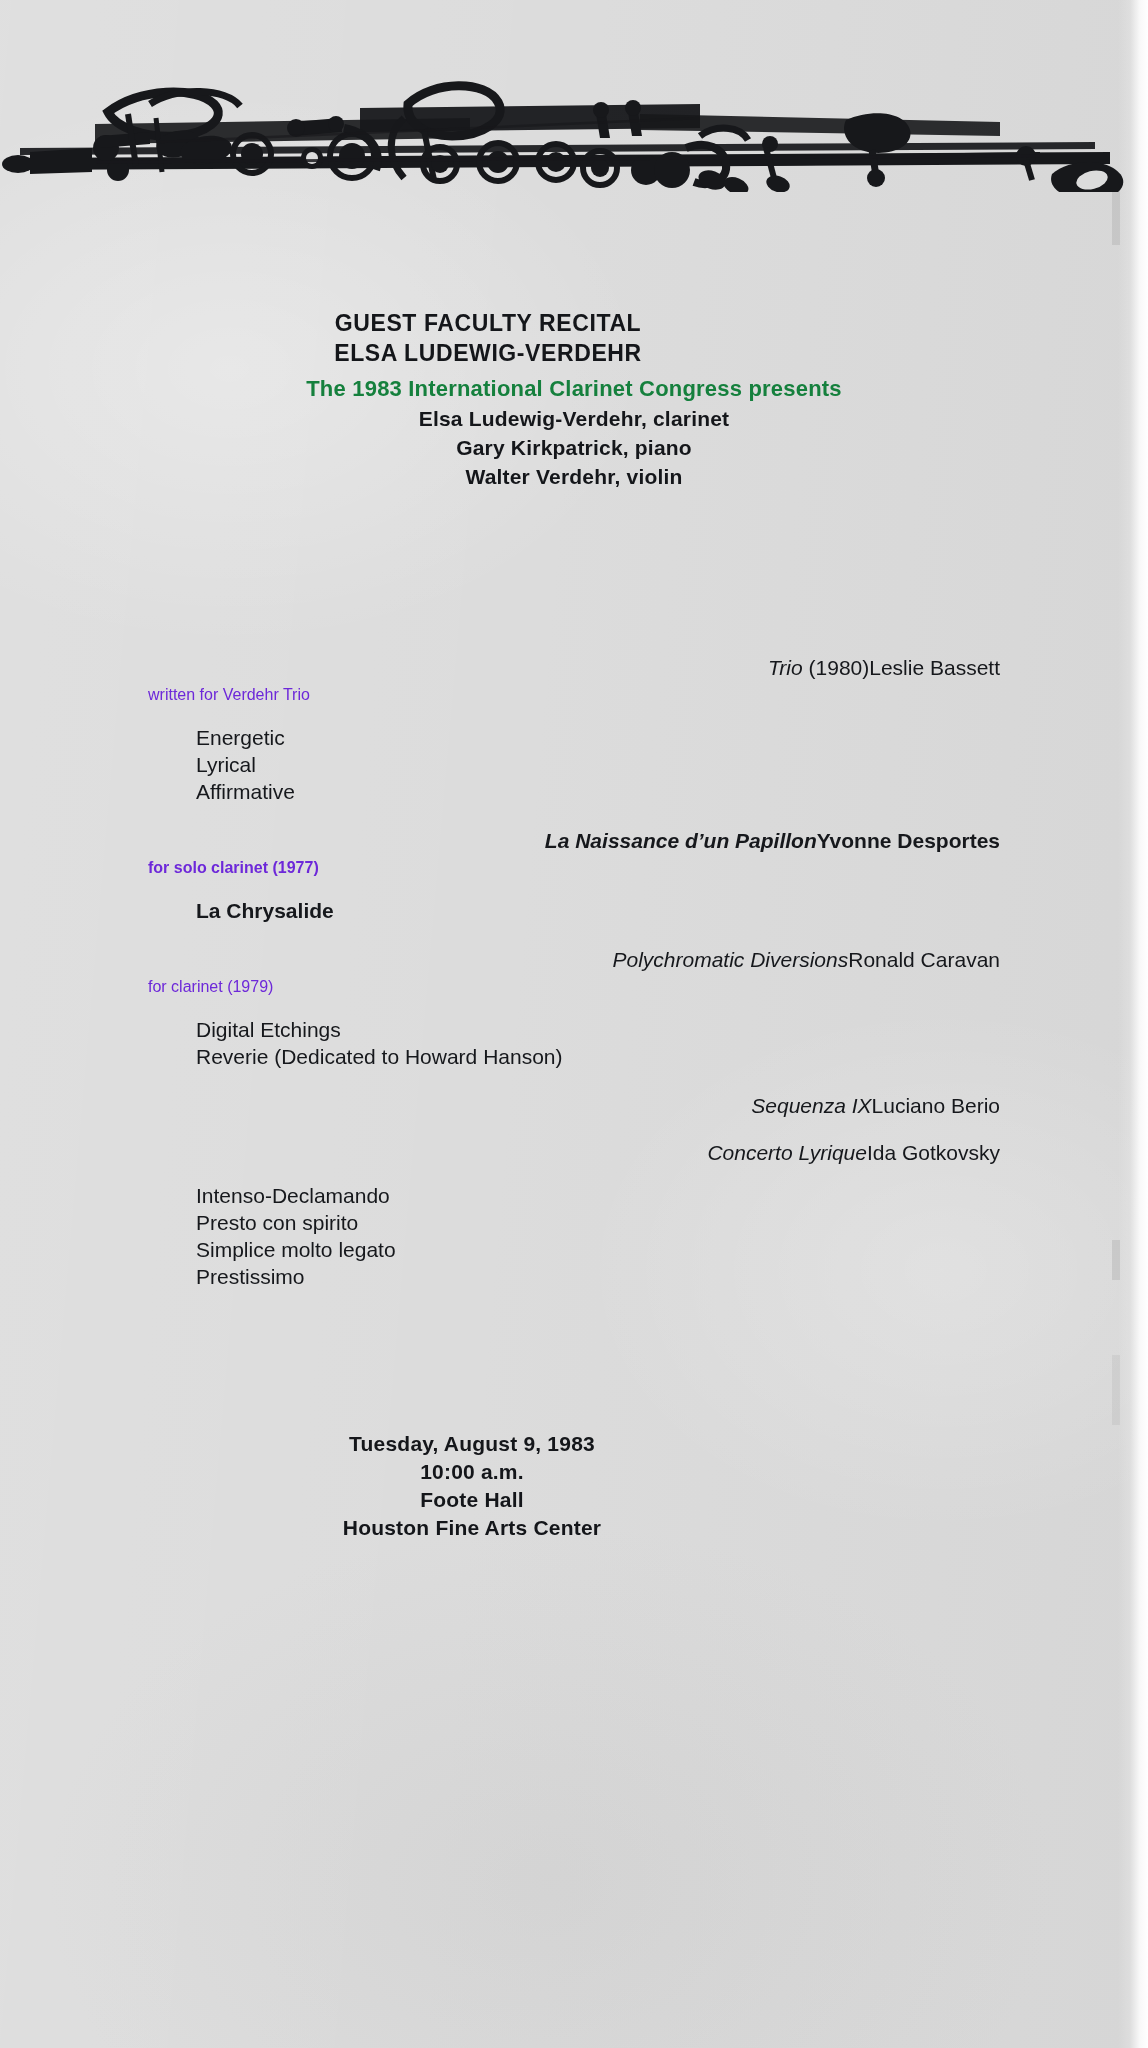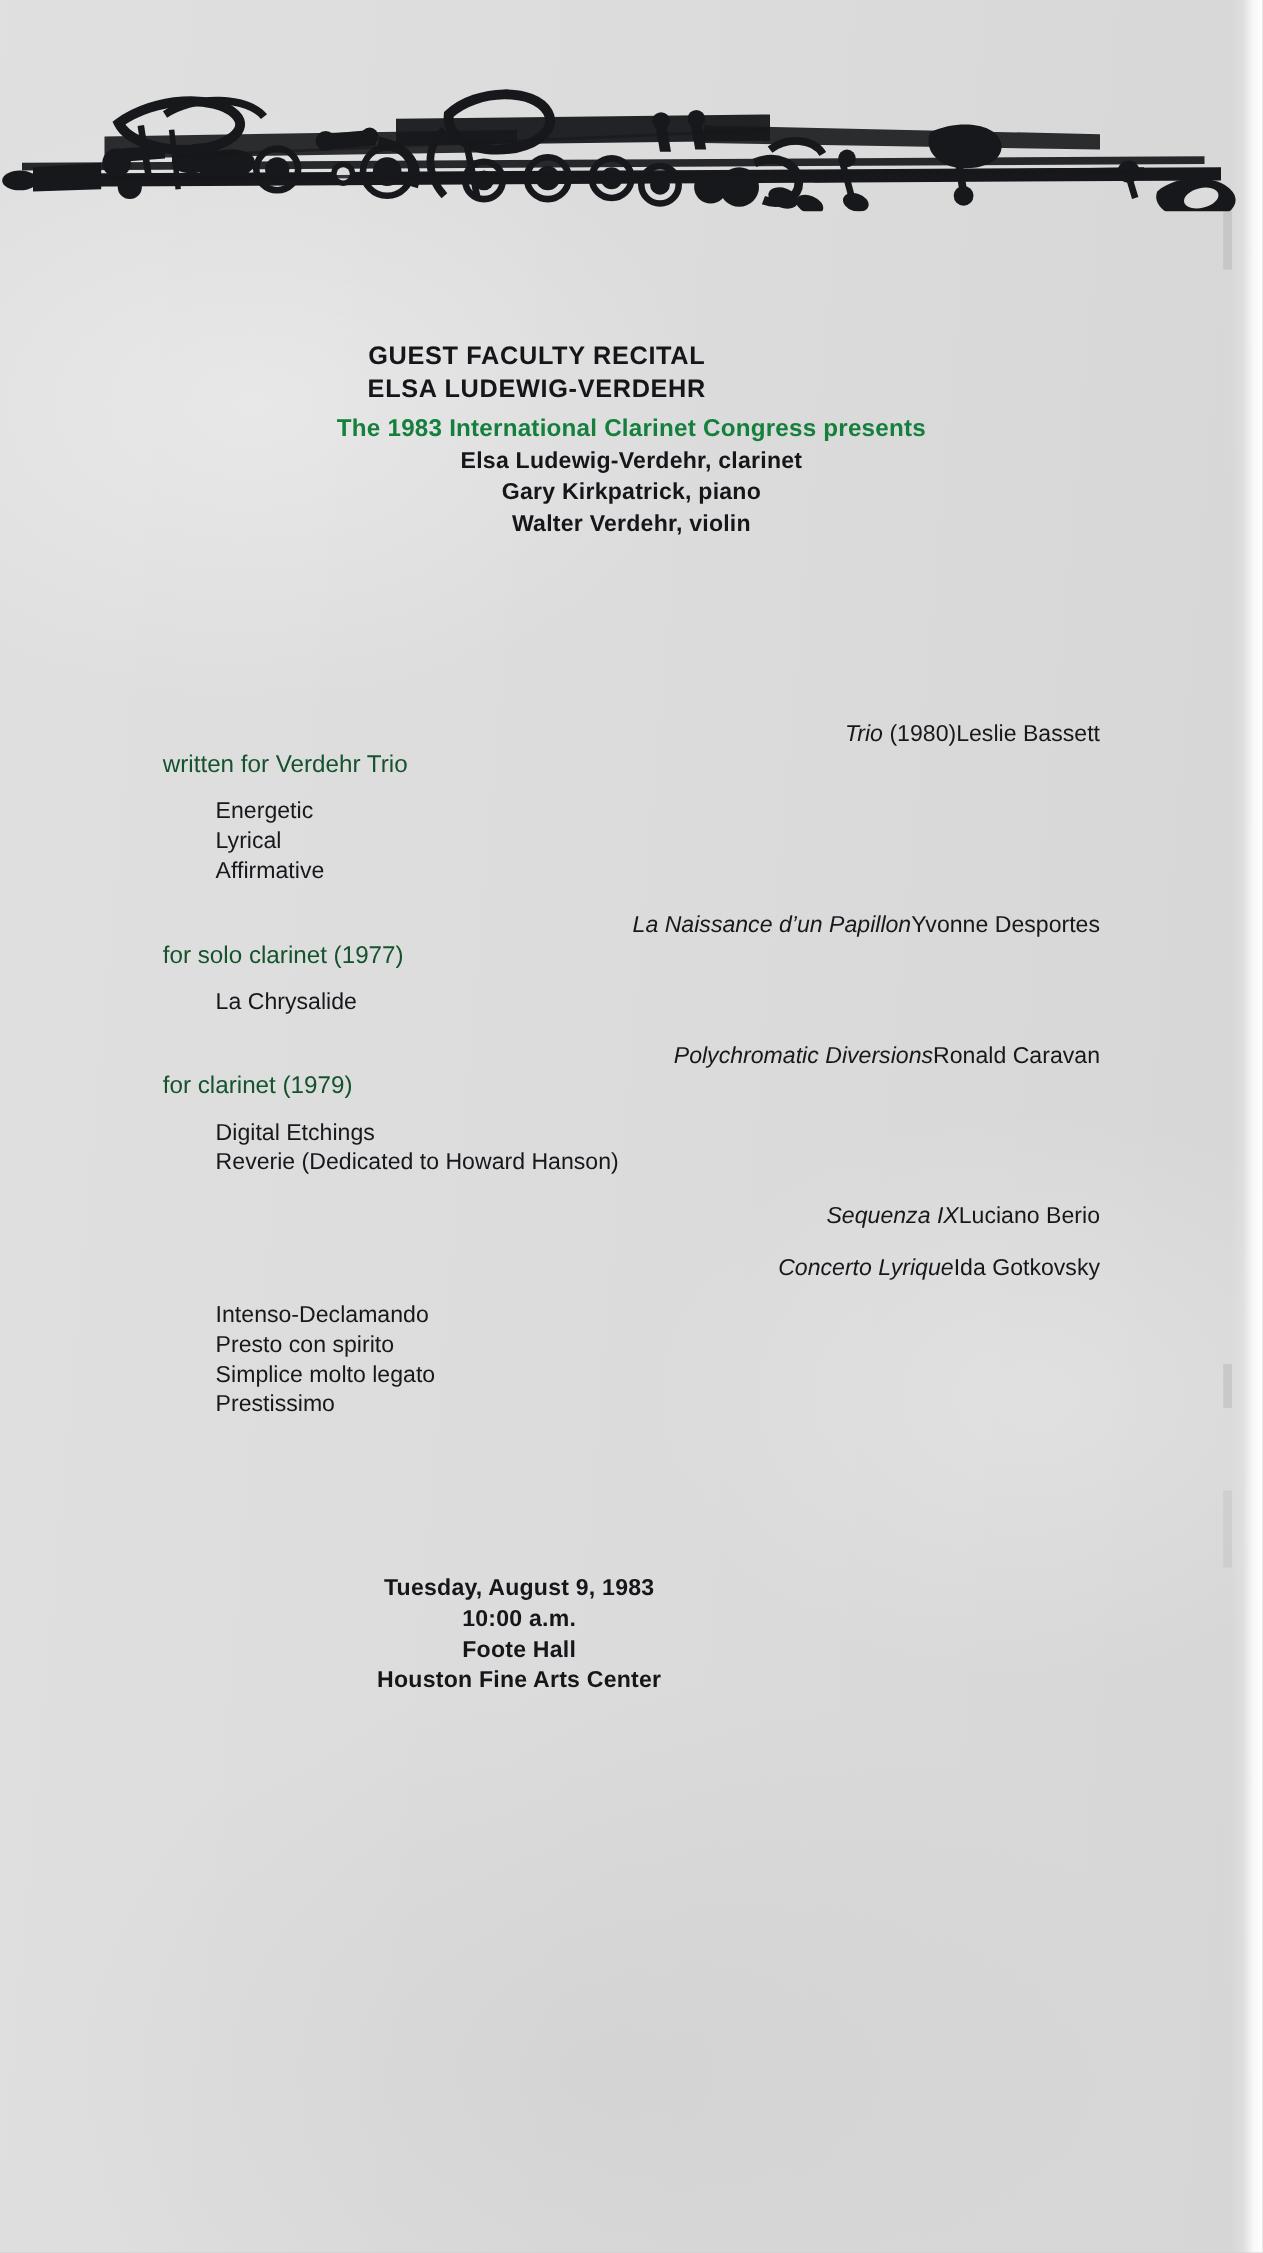--- a/index.html
+++ b/index.html
@@ -125,22 +125,22 @@
     font-style: italic;
   }
   .composer {
     font-size: 21px;
     color: #16181c;
     line-height: 27px;
     white-space: nowrap;
     text-align: right;
   }
   .work-sub {
-    font-size: 22px;
-    color: #14532d;
+    font-size: 16px;
+    color: #6d28d9;
     line-height: 27px;
   }
   .movements {
     margin: 16px;
     padding: 0;
     list-style: none;
   }
   .movement {
     font-size: 21px;
     color: #16181c;
@@ -277,21 +277,21 @@
         <div class="composer">Leslie Bassett</div>
       </div>
       <div class="work-sub">written for Verdehr Trio</div>
       <ul class="movements">
         <li class="movement">Energetic</li>
         <li class="movement">Lyrical</li>
         <li class="movement">Affirmative</li>
       </ul>
     </div>
 
-    <div class="work" style="margin-bottom:22px;">
+    <div class="work" style="margin-bottom:22px;font-weight:bold;">
       <div class="work-head">
         <div class="work-title"><span class="italic">La Naissance d’un Papillon</span><span></span></div>
         <div class="composer">Yvonne Desportes</div>
       </div>
       <div class="work-sub">for solo clarinet (1977)</div>
       <ul class="movements">
         <li class="movement">La Chrysalide</li>
       </ul>
     </div>
 

